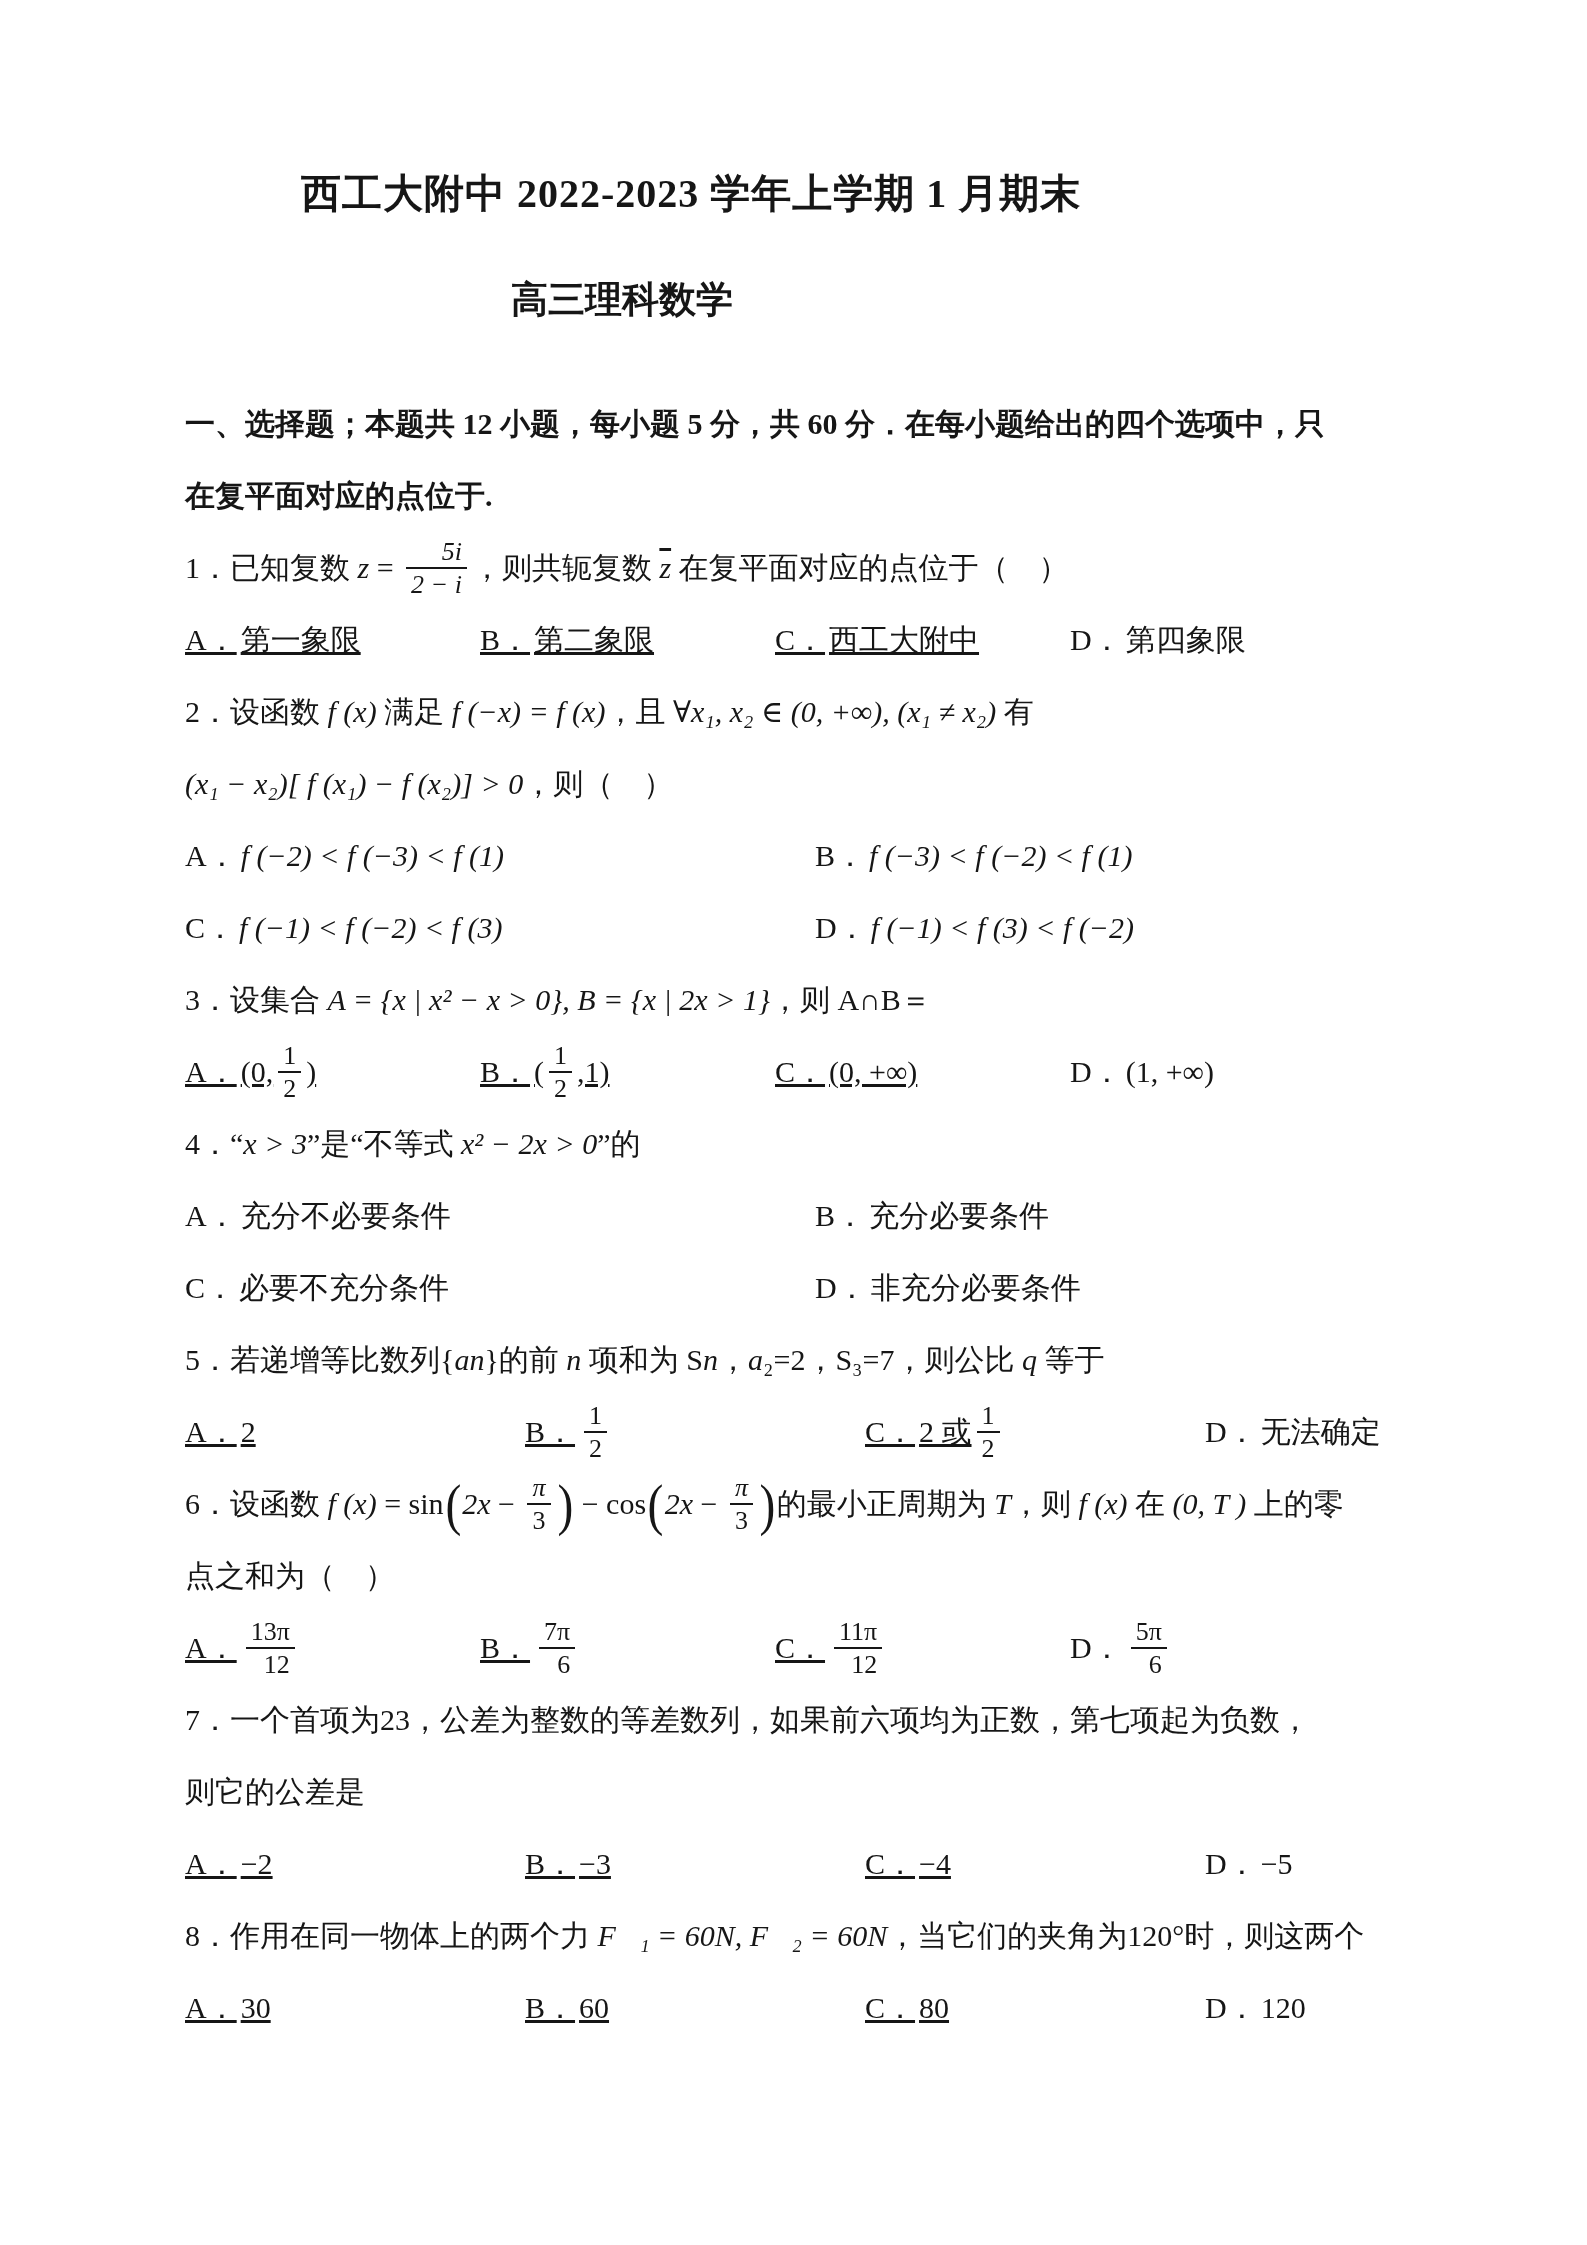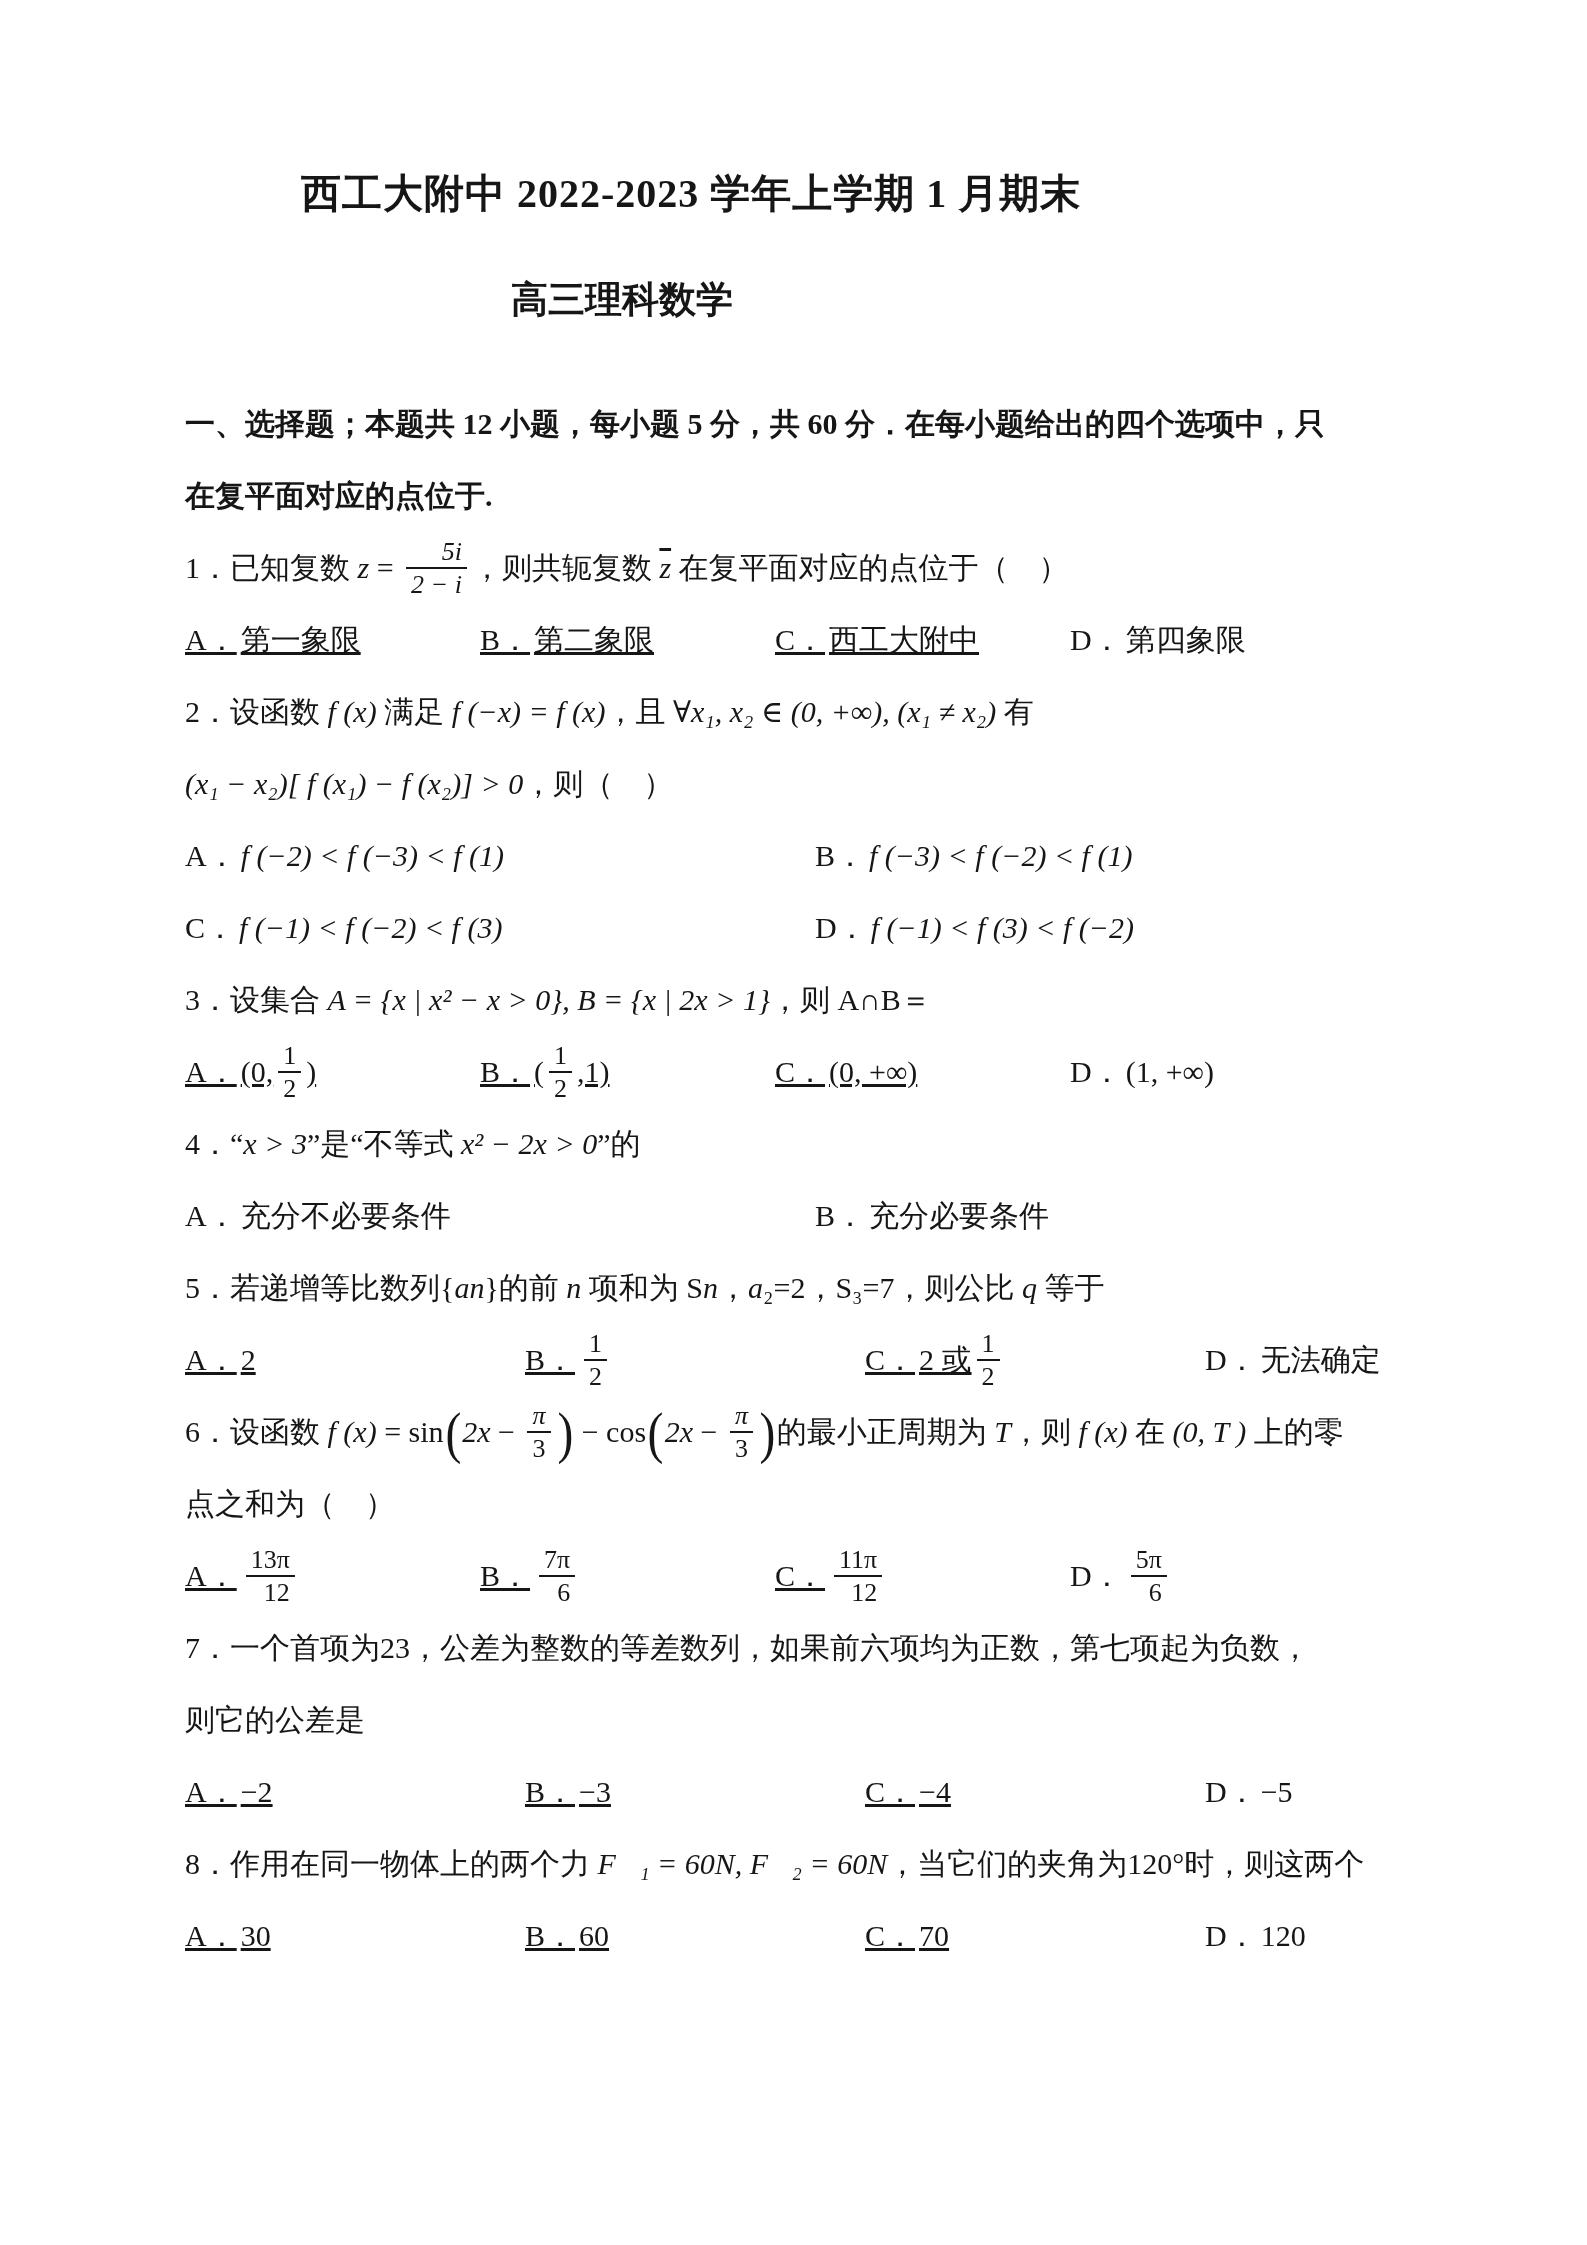--- a/index.html
+++ b/index.html
@@ -112,20 +112,24 @@
     <div class="cell"><span class="olabel">B．</span><span><span>(</span><span class="fr"><span class="n">1</span><span class="d">2</span></span><span>,1)</span></span></div>
     <div class="cell"><span class="olabel">C．</span><span><span>(0, +∞)</span></span></div>
     <div class="cell"><span class="olabel">D．</span><span><span>(1, +∞)</span></span></div>
   </div>
 
   <p class="line"><span>4．“</span><span class="mi">x &gt; 3</span><span>”是“不等式 </span><span class="mi">x² − 2x &gt; 0</span><span>”的</span></p>
   <div class="orow o2">
     <div class="cell"><span class="olabel">A．</span><span><span>充分不必要条件</span></span></div>
     <div class="cell"><span class="olabel">B．</span><span><span>充分必要条件</span></span></div>
   </div>
+  <div class="orow o2">
+    <div class="cell"><span class="olabel">C．</span><span><span>必要不充分条件</span></span></div>
+    <div class="cell"><span class="olabel">D．</span><span><span>非充分必要条件</span></span></div>
+  </div>
 
   <p class="line"><span>5．若递增等比数列{</span><span class="mi">an</span><span>}的前 </span><span class="mi">n</span><span> 项和为 S</span><span class="mi">n</span><span>，</span><span class="mi">a</span><span>₂=2，S₃=7，则公比 </span><span class="mi">q</span><span> 等于</span></p>
   <div class="orow o4w">
     <div class="cell"><span class="olabel">A．</span><span><span>2</span></span></div>
     <div class="cell"><span class="olabel">B．</span><span><span class="fr"><span class="n">1</span><span class="d">2</span></span></span></div>
     <div class="cell"><span class="olabel">C．</span><span><span>2 或</span><span class="fr"><span class="n">1</span><span class="d">2</span></span></span></div>
     <div class="cell"><span class="olabel">D．</span><span><span>无法确定</span></span></div>
   </div>
 
   <p class="line"><span>6．设函数 </span><span class="mi">f (x)</span><span> = sin</span><span class="bp">(</span><span class="mi">2x</span><span> − </span><span class="fr"><span class="n mi">π</span><span class="d">3</span></span><span class="bp">)</span><span> − cos</span><span class="bp">(</span><span class="mi">2x</span><span> − </span><span class="fr"><span class="n mi">π</span><span class="d">3</span></span><span class="bp">)</span><span>的最小正周期为 </span><span class="mi">T</span><span>，则 </span><span class="mi">f (x)</span><span> 在 </span><span class="mi">(0, T )</span><span> 上的零</span></p>
@@ -143,17 +147,17 @@
     <div class="cell"><span class="olabel">A．</span><span><span>−2</span></span></div>
     <div class="cell"><span class="olabel">B．</span><span><span>−3</span></span></div>
     <div class="cell"><span class="olabel">C．</span><span><span>−4</span></span></div>
     <div class="cell"><span class="olabel">D．</span><span><span>−5</span></span></div>
   </div>
 
   <p class="line"><span>8．作用在同一物体上的两个力 </span><span class="mi">F⃗₁ = 60N, F⃗₂ = 60N</span><span>，当它们的夹角为120°时，则这两个</span></p>
   <div class="orow o4w">
     <div class="cell"><span class="olabel">A．</span><span><span>30</span></span></div>
     <div class="cell"><span class="olabel">B．</span><span><span>60</span></span></div>
-    <div class="cell"><span class="olabel">C．</span><span><span>70</span></span></div>
+    <div class="cell"><span class="olabel">C．</span><span><span>80</span></span></div>
     <div class="cell"><span class="olabel">D．</span><span><span>120</span></span></div>
   </div>
 
 </div>
 
 </body></html>

